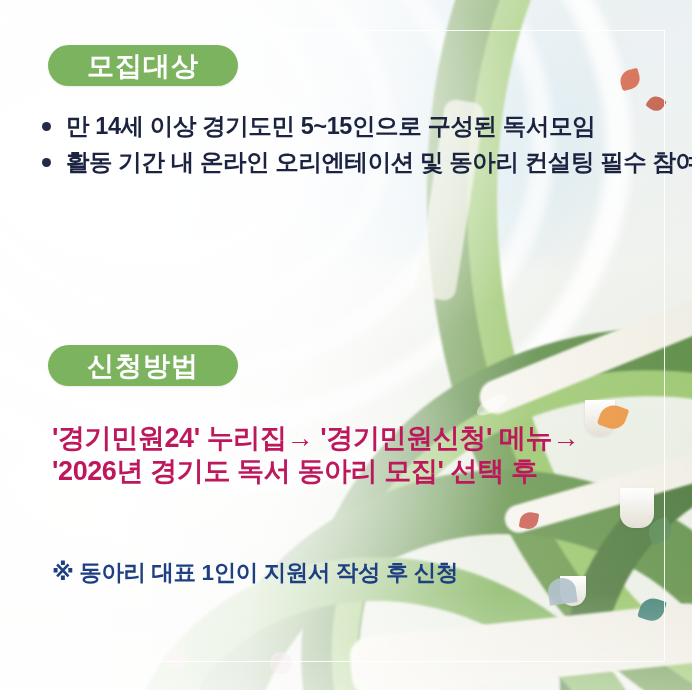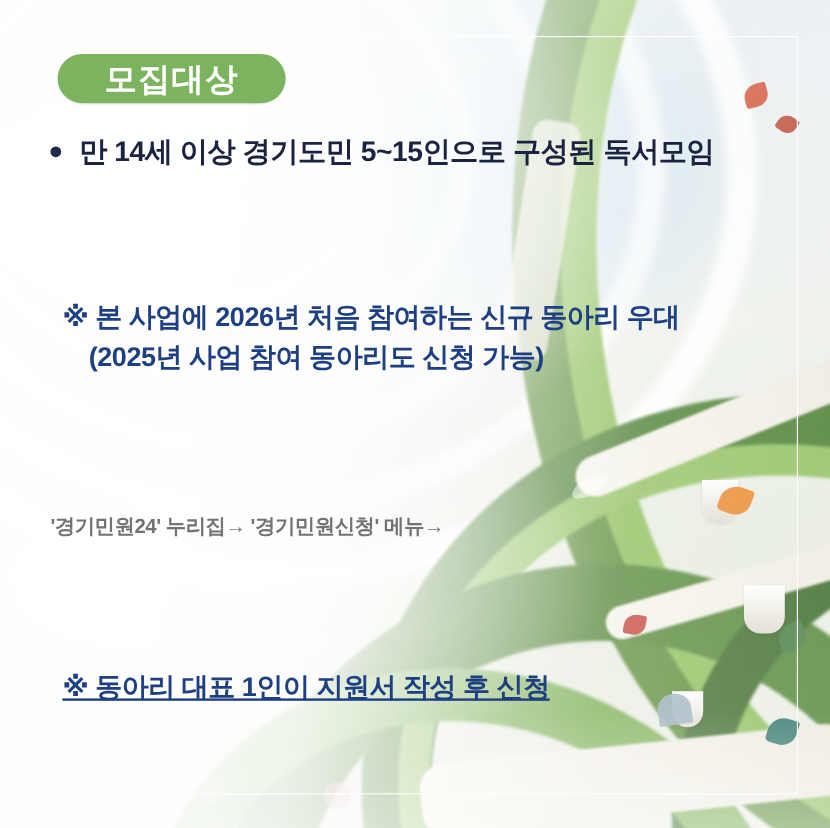--- a/index.html
+++ b/index.html
@@ -231,28 +231,28 @@
     position: absolute;
     color: #1e3f82;
     font-size: 22.5px;
     font-weight: bold;
     line-height: 33px;
     letter-spacing: -0.4px;
     white-space: nowrap;
   }
   .note-1 { left: 52px; top: 248px; }
   .note-1 .ln2 { padding-left: 22px; display: block; }
-  .note-2 { left: 52px; top: 556px; text-decoration: underline; }
+  .note-2 { left: 52px; top: 556px; }
 
   .apply {
     position: absolute;
-    left: 42px;
+    left: 52px;
     top: 422px;
-    color: #737373;
-    font-size: 17px;
+    color: #be185d;
+    font-size: 27px;
     font-weight: bold;
     line-height: 33px;
     letter-spacing: -0.4px;
     white-space: nowrap;
   }
   .apply div { display: block; }
 </style>
 </head>
 <body>
 
@@ -303,30 +303,29 @@
   </div>
 
   <div class="frame"></div>
 
   <div class="content">
 
     <div class="badge badge-1">모집대상</div>
 
     <ul class="bullets">
       <li>만 14세 이상 경기도민 5~15인으로 구성된 독서모임</li>
+      <li>활동 기간 내 온라인 오리엔테이션 및  동아리 컨설팅 필수 참여</li>
     </ul>
 
-    <div class="note note-1">
-      <span class="ln1">※ 본 사업에 2026년 처음 참여하는 신규 동아리 우대</span>
-      <span class="ln2">(2025년 사업 참여 동아리도 신청 가능)</span>
-    </div>
-
+
+    <div class="badge badge-2">신청방법</div>
 
     <div class="apply">
       <div>'경기민원24' 누리집→ '경기민원신청' 메뉴→</div>
+      <div>'2026년 경기도 독서 동아리 모집' 선택 후</div>
     </div>
 
     <div class="note note-2">
       <span>※ 동아리 대표 1인이 지원서 작성 후 신청</span>
     </div>
 
   </div>
 </div>
 
 </body></html>

